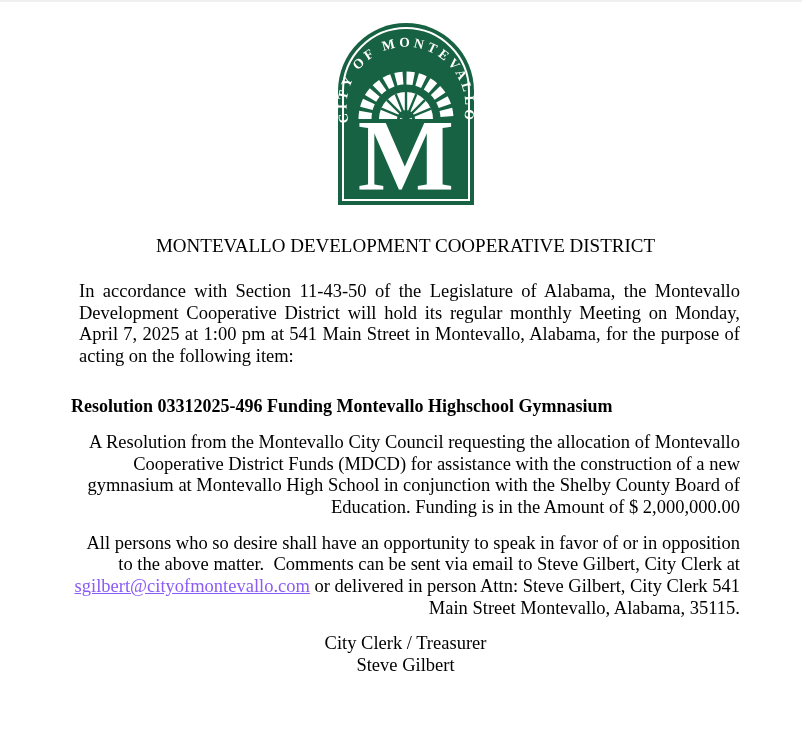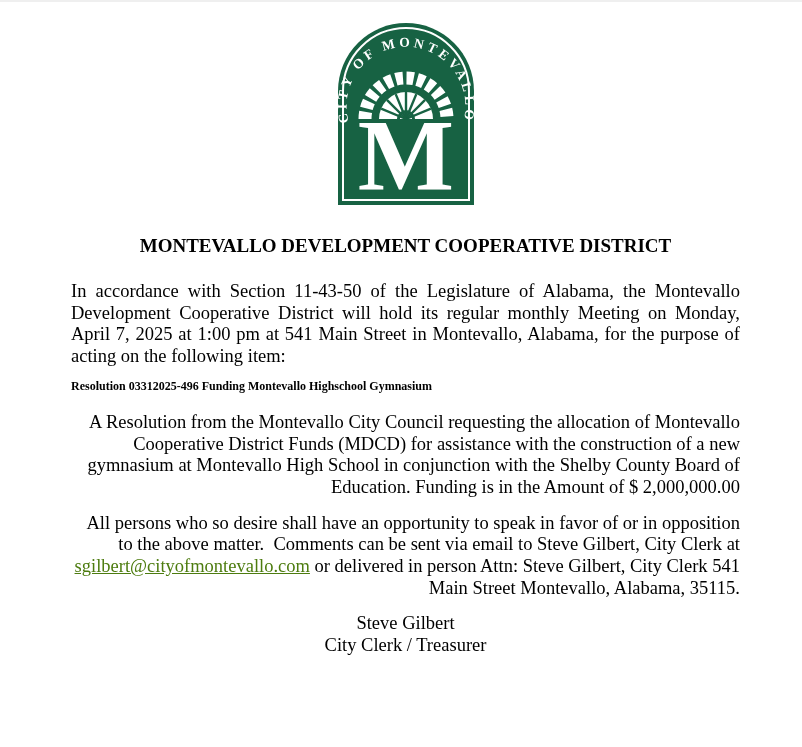--- a/index.html
+++ b/index.html
@@ -23,44 +23,44 @@
     margin-left: 71px;
     width: 669px;
   }
   .seal {
     display: block;
     margin: 21px auto 0 auto;
   }
   .title {
     margin: 29px 0 0 0;
     text-align: center;
-    font-weight: bold;
+    font-weight: normal;
     font-size: 19px;
     line-height: 24px;
   }
   .body-text {
     font-size: 18.5px;
     line-height: 21.7px;
   }
   p.intro {
     text-align: justify;
-    margin: 23px 0 0 0;
+    margin: 23px 0 0 8px;
   }
   h2.resolution-heading {
-    margin: 6px 0 0 0;
-    font-size: 12px;
+    margin: 26px 0 0 0;
+    font-size: 18px;
     line-height: 24px;
     font-weight: bold;
   }
   p.block {
     margin: 14px 0 0 0;
     text-align: right;
   }
   a.email-link {
-    color: #4d7c0f;
+    color: #8b5cf6;
     text-decoration: underline;
     cursor: pointer;
   }
   .signature {
     margin: 14px 0 0 0;
     text-align: center;
     font-size: 18.5px;
     line-height: 21.7px;
   }
 </style>
@@ -109,17 +109,17 @@
 
   <p class="body-text intro">In accordance with Section 11-43-50 of the Legislature of Alabama, the Montevallo Development Cooperative District will hold its regular monthly Meeting on Monday, April 7, 2025 at 1:00 pm at 541 Main Street in Montevallo, Alabama, for the purpose of acting on the following item:</p>
 
   <h2 class="resolution-heading">Resolution 03312025-496 Funding Montevallo Highschool Gymnasium</h2>
 
   <p class="body-text block">A Resolution from the Montevallo City Council requesting the allocation of Montevallo Cooperative District Funds (MDCD) for assistance with the construction of a new gymnasium at Montevallo High School in conjunction with the Shelby County Board of Education. Funding is in the Amount of $ 2,000,000.00</p>
 
   <p class="body-text block"><span>All persons who so desire shall have an opportunity to speak in favor of or in opposition to the above matter.&nbsp; Comments can be sent via email to Steve Gilbert, City Clerk at </span><a class="email-link">sgilbert@cityofmontevallo.com</a><span> or delivered in person Attn: Steve Gilbert, City Clerk 541 Main Street Montevallo, Alabama, 35115.</span></p>
 
   <div class="signature">
+    <div>City Clerk / Treasurer</div>
     <div>Steve Gilbert</div>
-    <div>City Clerk / Treasurer</div>
   </div>
 
 </div>
 
 </body></html>

